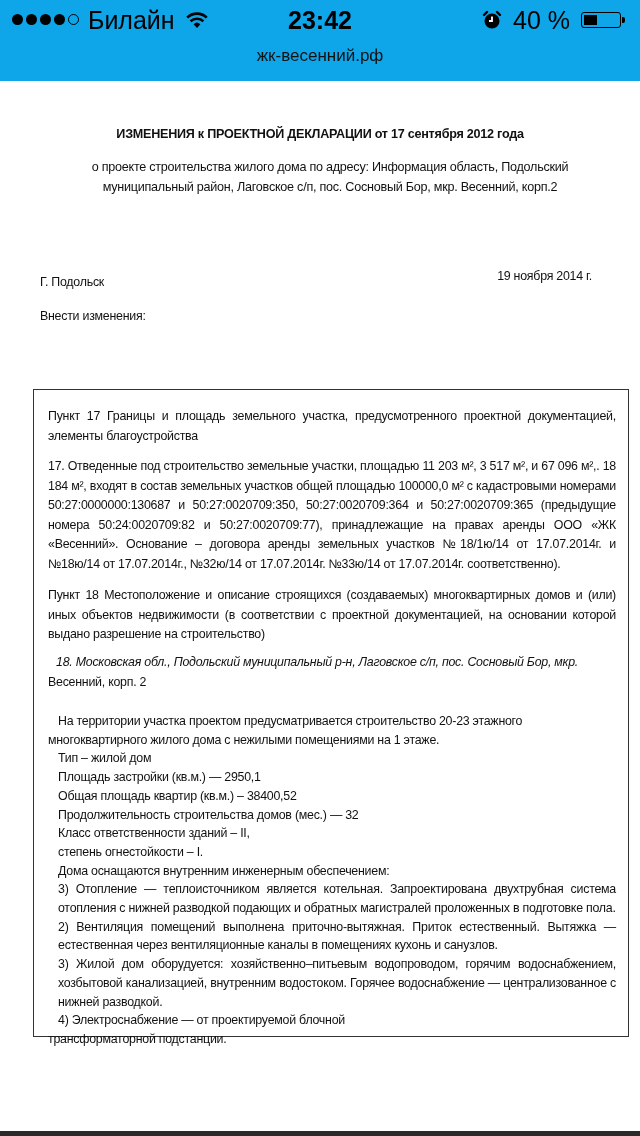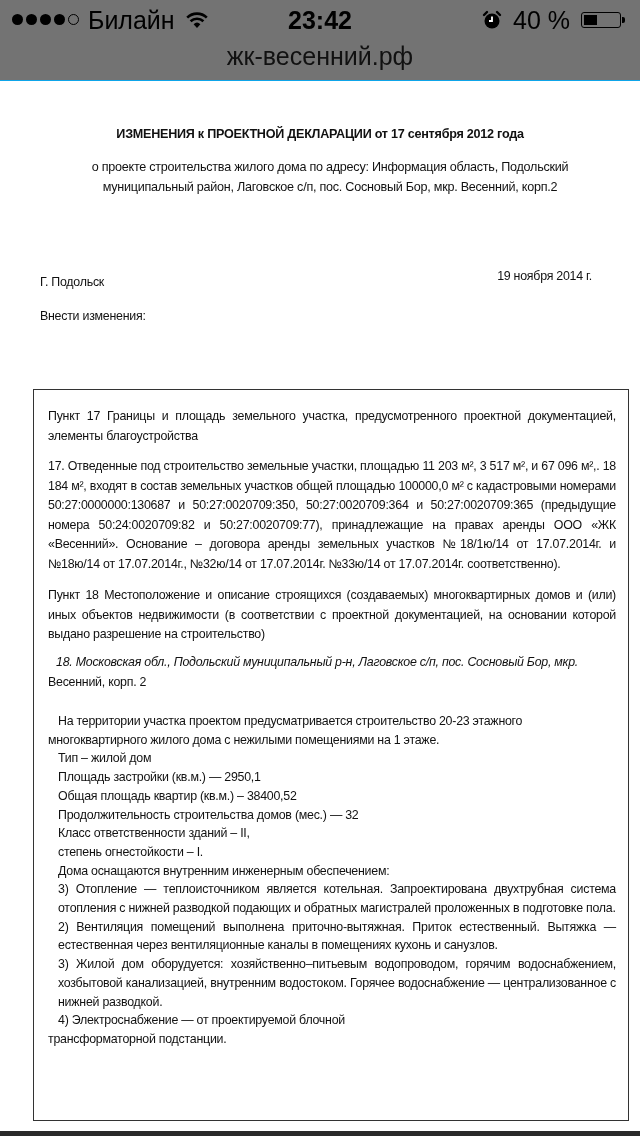--- a/index.html
+++ b/index.html
@@ -14,21 +14,21 @@
       overflow: hidden;
       font-family: "Liberation Sans", sans-serif;
       color: #000;
     }
     
     .chrome {
       position: absolute;
       left: 0; top: 0;
       width: 640px;
       height: 80px;
-      background: #737373;
+      background: #0ea5e9;
       border-bottom: 3px solid #0ea5e9;
     }
     .statusbar {
       position: absolute;
       left: 0; top: 0;
       width: 640px;
       height: 40px;
     }
     .signal {
       position: absolute;
@@ -95,21 +95,21 @@
       left: 622px; top: 17px;
       width: 3px; height: 6px;
       background: #000;
       border-radius: 0 2px 2px 0;
     }
     .url {
       position: absolute;
       left: 0; right: 0;
       top: 41px;
       text-align: center;
-      font-size: 25px;
+      font-size: 17px;
       line-height: 30px;
       color: #111;
     }
 
     
     .doc {
       position: absolute;
       left: 0; top: 81px;
       width: 640px;
       height: 1055px;
@@ -154,21 +154,21 @@
       left: 40px; right: 60px;
       top: 260px;
       line-height: 20px;
     }
 
     .box {
       position: absolute;
       left: 33px;
       top: 308px;
       width: 596px;
-      height: 732px;
+      height: 648px;
       border: 1.3px solid #333;
       box-sizing: border-box;
     }
     .para {
       position: absolute;
       left: 14px;
       right: 12px;
       line-height: 19.5px;
       text-align: justify;
     }

